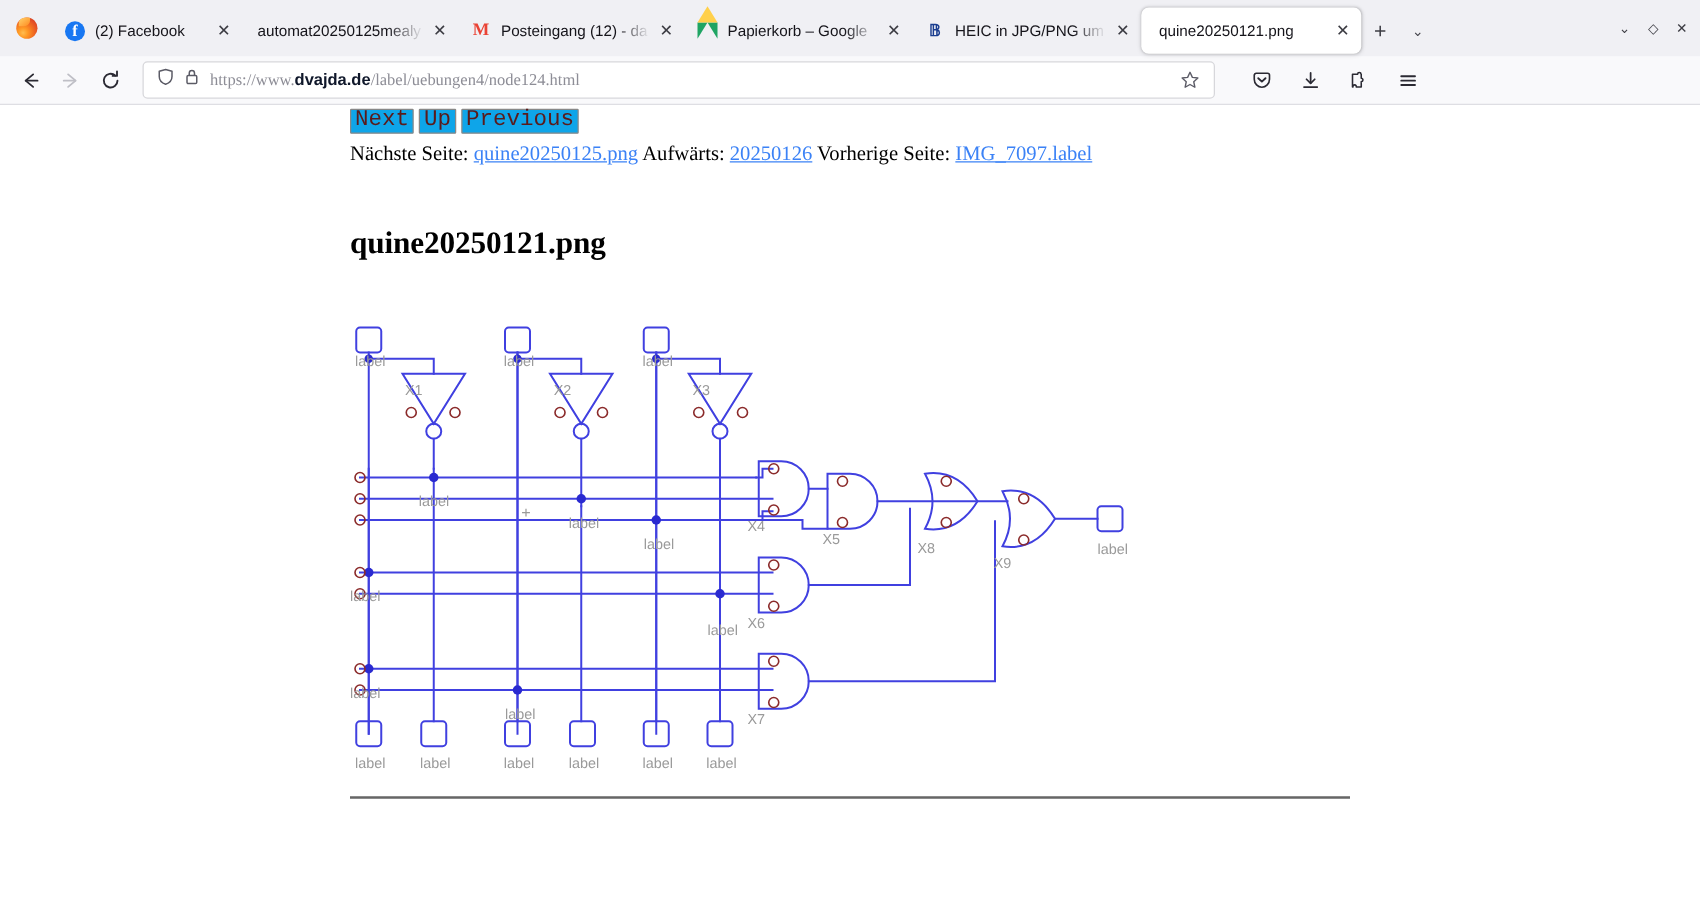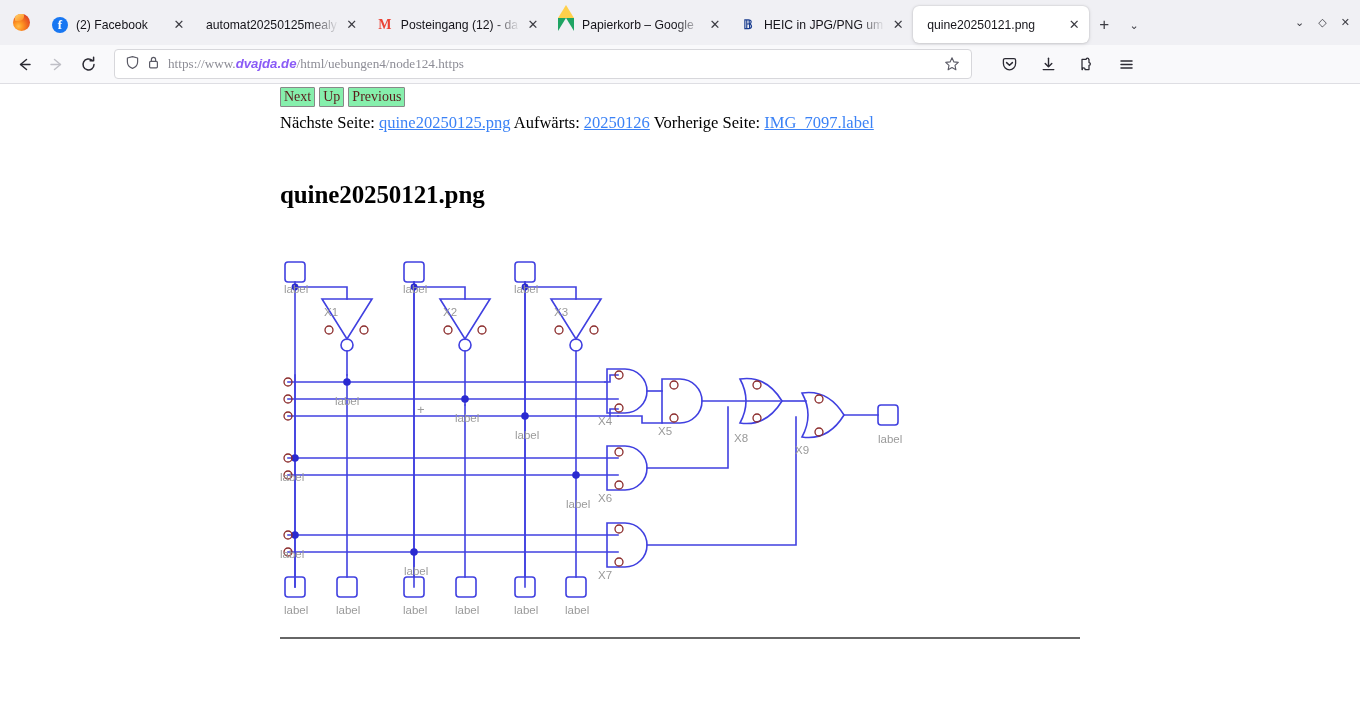--- a/index.html
+++ b/index.html
@@ -136,42 +136,42 @@
     max-width: 858px;
   }
   .url-icons { display: flex; align-items: center; gap: 7px; padding: 0 8px 0 4px; color: #5b5b66; }
   .url-text {
     flex: 1 1 auto;
     font-size: 13.2px;
     color: #8d8d96;
     white-space: nowrap;
     overflow: hidden;
   }
-  .url-text .host { color: #8b5cf6; font-weight: bold; font-style: italic; }
+  .url-text .host { color: #0f172a; font-weight: bold; }
   .url-text .scheme { color: #8d8d96; font-family: Liberation Serif, serif; }
   .star-btn { width: 26px; height: 26px; display:flex; align-items:center; justify-content:center; color:#5b5b66; }
   .nav-right { display: flex; align-items: center; gap: 9px; padding-left: 16px; color:#2b2a33; }
   .nav-right .nav-btn { width: 30px; height: 30px; }
 
   
   .page {
     position: absolute;
     top: 85px; left: 0;
     width: 1360px; height: 639px;
     background: #ffffff;
     overflow: hidden;
   }
   .content { padding-left: 280px; padding-top: 2px; }
 
   .navbuttons { display: flex; gap: 4px; margin: 0 0 6px 0; }
   .navbuttons .btn {
     border: 1px solid #888888;
-    background: #86efac;
-    font-family: Liberation Serif, serif;
-    font-size: 14px;
+    background: #0ea5e9;
+    font-family: Liberation Mono, monospace;
+    font-size: 18px;
     color: #5a1b1b;
     padding: 0px 3px 1px 3px;
     line-height: 17px;
     border-radius: 1px;
   }
   .navline {
     font-family: "Liberation Serif", serif;
     font-size: 16.5px;
     color: #000000;
     margin-top: 4px;
@@ -292,21 +292,21 @@
               <path d="M7.5 1.6 L12.6 3 V7.1 C12.6 10.3 10.3 12.4 7.5 13.4 C4.7 12.4 2.4 10.3 2.4 7.1 V3 Z" fill="none" stroke="#5b5b66" stroke-width="1.2" stroke-linejoin="round"></path>
             </svg>
         </span>
         <span>
           <svg width="13" height="15" viewBox="0 0 13 15">
               <rect x="2.6" y="6.4" width="7.8" height="6.4" rx="1" fill="none" stroke="#5b5b66" stroke-width="1.2"></rect>
               <path d="M4.4 6.4 V4.5 a2.1 2.1 0 0 1 4.2 0 V6.4" fill="none" stroke="#5b5b66" stroke-width="1.2"></path>
             </svg>
         </span>
       </span>
-      <span class="url-text"><span class="scheme">https://www.</span><span class="host">dvajda.de</span><span class="scheme">/html/uebungen4/node124.https</span></span>
+      <span class="url-text"><span class="scheme">https://www.</span><span class="host">dvajda.de</span><span class="scheme">/label/uebungen4/node124.html</span></span>
       <span class="star-btn">
         <svg width="16" height="16" viewBox="0 0 16 16">
             <path d="M8 1.8 L9.9 5.9 L14.3 6.4 L11 9.4 L11.9 13.8 L8 11.6 L4.1 13.8 L5 9.4 L1.7 6.4 L6.1 5.9 Z" fill="none" stroke="#5b5b66" stroke-width="1.1" stroke-linejoin="round"></path>
           </svg>
       </span>
     </div>
 
     <div class="nav-right">
       <div class="nav-btn">
         <svg width="17" height="17" viewBox="0 0 17 17">

